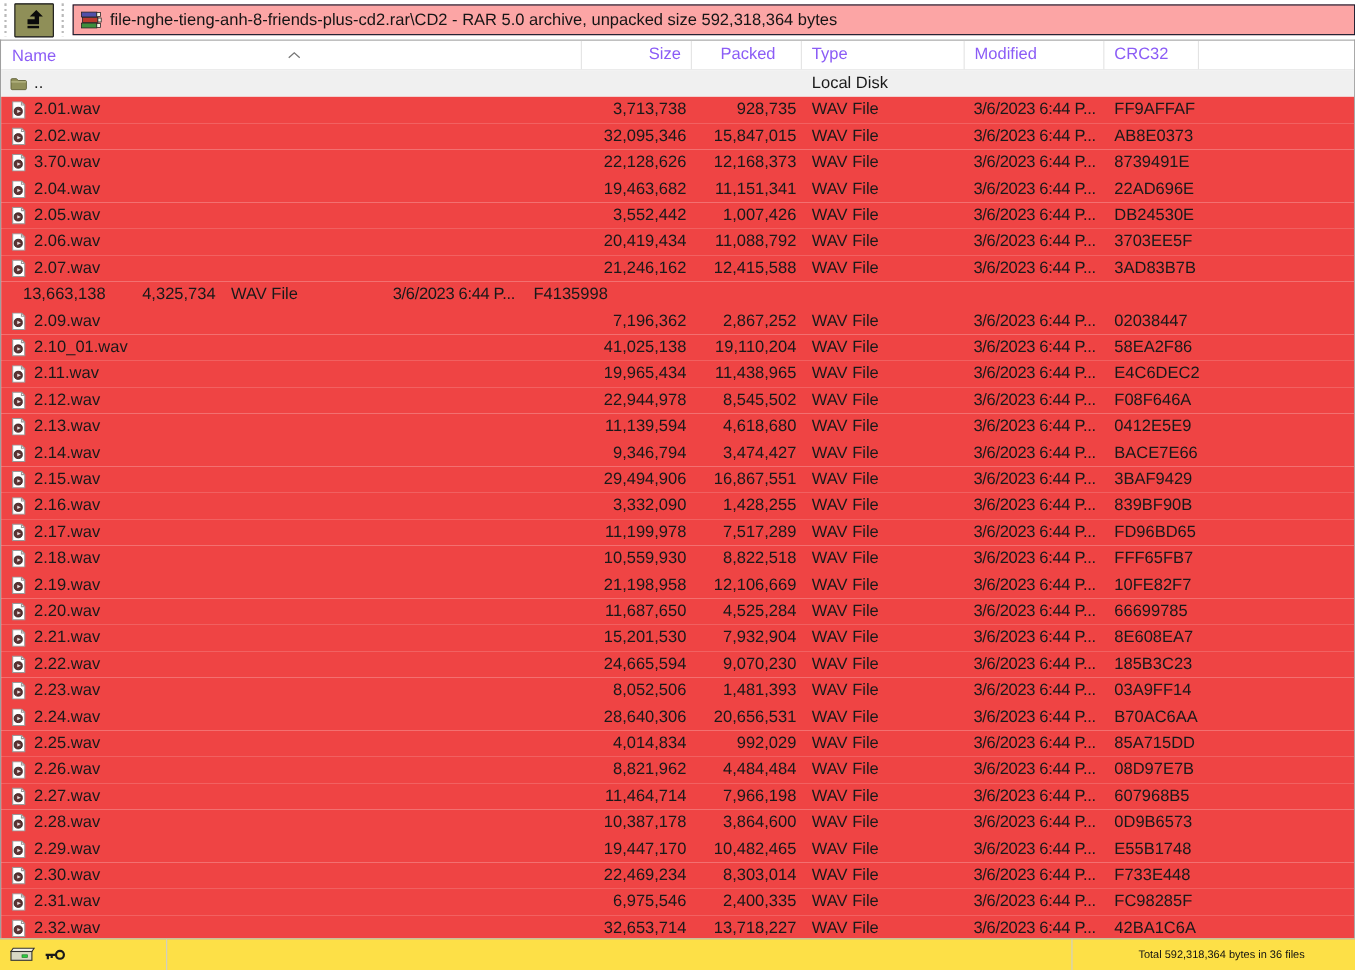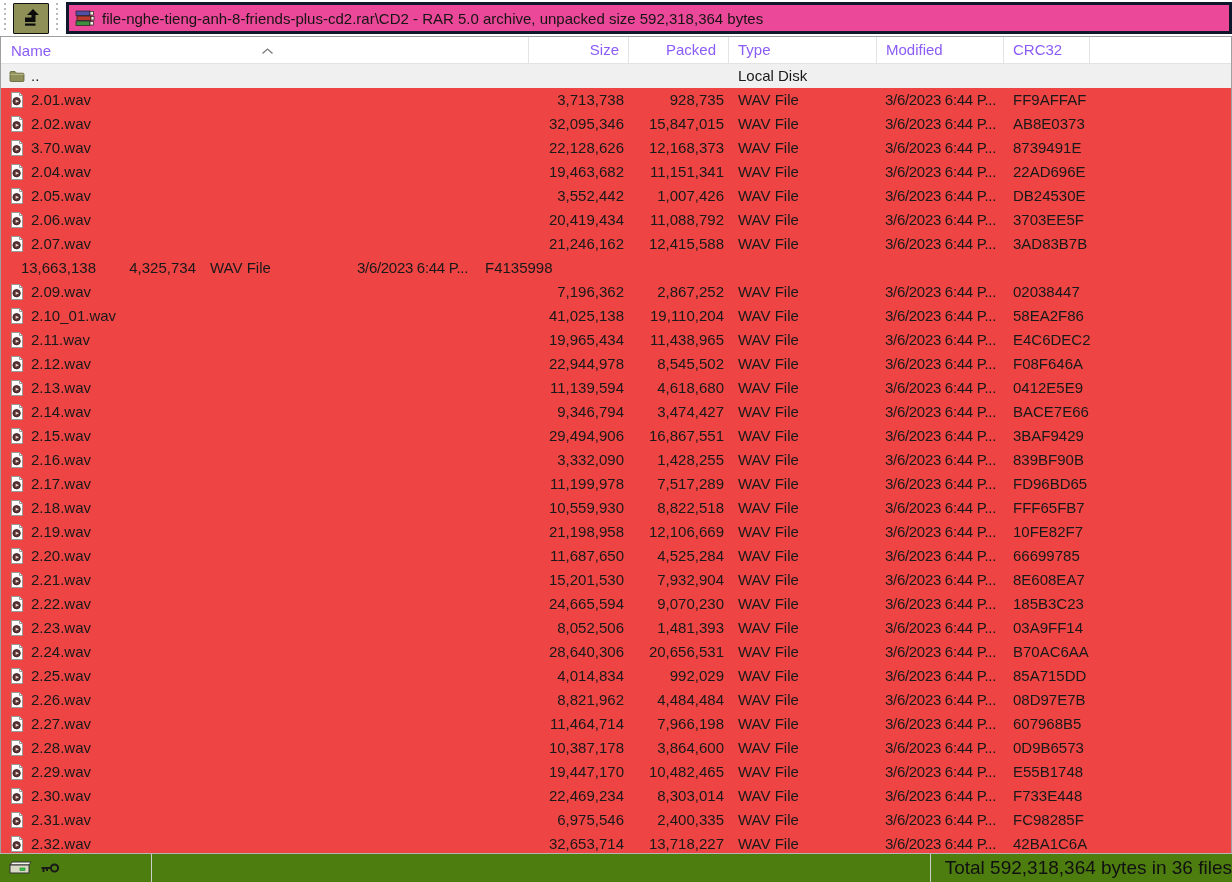--- a/index.html
+++ b/index.html
@@ -12,22 +12,22 @@
   .window{width:1232px;height:882px;display:flex;flex-direction:column;background:#fff;}
 
   
   .toolbar{height:36px;flex:0 0 36px;display:flex;align-items:center;background:#fff;}
   .gripper{width:6px;height:30px;margin:0 2px;
     background-image:repeating-linear-gradient(to bottom,#b9b9b9 0 2px,transparent 2px 5px);
     background-size:2px 100%;background-repeat:repeat-y;background-position:2px 0;}
   .up-btn{width:36px;height:31px;margin:0 3px;padding:0;
     background:#8f8f58;border:1px solid #111;border-radius:1px;
     display:flex;align-items:center;justify-content:center;cursor:pointer;}
-  .address-bar{flex:1;height:26px;margin:0 0 0 4px;border:3px solid #0f172a;
-    background:#ec4899;display:flex;align-items:center;padding:0 6px;gap:7px;overflow:hidden;text-align:right;}
+  .address-bar{flex:1;height:26px;margin:0 0 0 4px;border:1px solid #0f172a;
+    background:#fca5a5;display:flex;align-items:center;padding:0 6px;gap:7px;overflow:hidden;text-align:right;}
   .address-text{white-space:nowrap;font-size:15px;color:#151515;}
 
   
   .list{flex:1;border:1px solid #9f9f9f;border-bottom:none;display:flex;flex-direction:column;background:#fff;overflow:hidden;}
   .header-row{height:26px;flex:0 0 26px;display:flex;position:relative;background:#fff;border-bottom:1px solid #e3e3e3;color:#8b5cf6;}
   .hcell{height:26px;line-height:25px;box-sizing:border-box;border-right:1px solid #e3e3e3;
     white-space:nowrap;overflow:hidden;position:relative;}
   .sort-chevron{position:absolute;left:260px;top:0;}
 
   .rows{flex:1;overflow:hidden;}
@@ -35,27 +35,27 @@
   .row.parent{background:#f0f0f0;}
   .cell{box-sizing:border-box;white-space:nowrap;height:24px;line-height:24px;}
   .c-name{width:528px;flex:0 0 528px;display:flex;align-items:center;padding-left:8px;}
   .c-name .fname{margin-left:6px;}
   .c-size{width:100px;flex:0 0 100px;text-align:right;padding-right:5px;}
   .c-packed{width:100px;flex:0 0 100px;text-align:right;padding-right:5px;}
   .c-type{width:148px;flex:0 0 148px;padding-left:9px;}
   .c-modified{width:127px;flex:0 0 127px;padding-left:8px;letter-spacing:-0.3px;}
   .c-crc{width:86px;flex:0 0 86px;padding-left:9px;}
   .hcell.c-size{padding-right:9px;}
-  .hcell.c-packed{padding-right:12px;}
+  .hcell.c-packed{padding-right:23px;}
   .hcell.c-name{padding-left:10px;}
   .ficon{width:16px;height:16px;flex:0 0 16px;display:inline-flex;}
 
   
-  .statusbar{height:28px;flex:0 0 28px;background:#4d7c0f;border-top:1px solid #b5b5b5;
-    display:flex;align-items:center;font-size:19px;}
+  .statusbar{height:28px;flex:0 0 28px;background:#fde047;border-top:1px solid #b5b5b5;
+    display:flex;align-items:center;font-size:10px;text-align:center;}
   .sb-icons{width:152px;flex:0 0 152px;height:100%;display:flex;align-items:center;gap:6px;
     padding-left:8px;box-sizing:border-box;border-right:1px solid #cdcdcd;}
   .sb-mid{flex:1;height:100%;border-right:1px solid #cdcdcd;}
   .sb-total{flex:0 0 257px;padding-left:14px;box-sizing:border-box;color:#111;white-space:nowrap;}
 </style>
 </head>
 <body>
 
 <div class="window">
 

